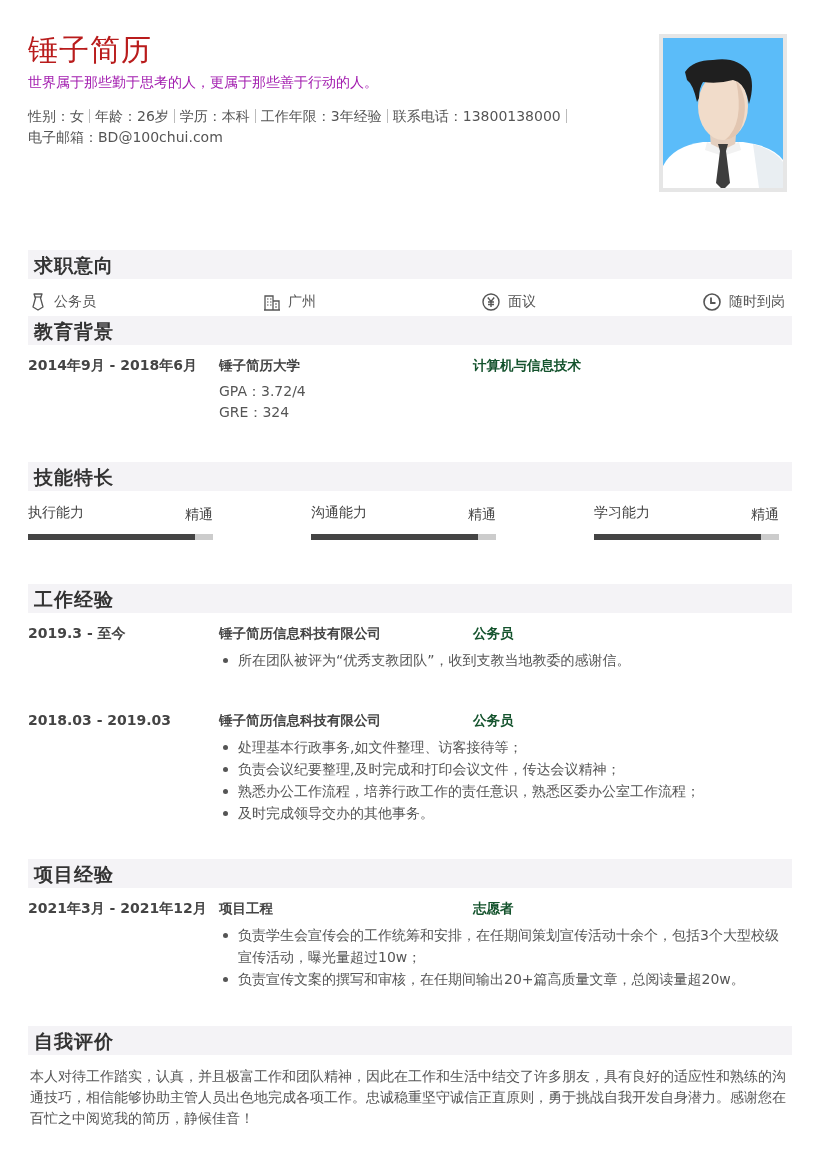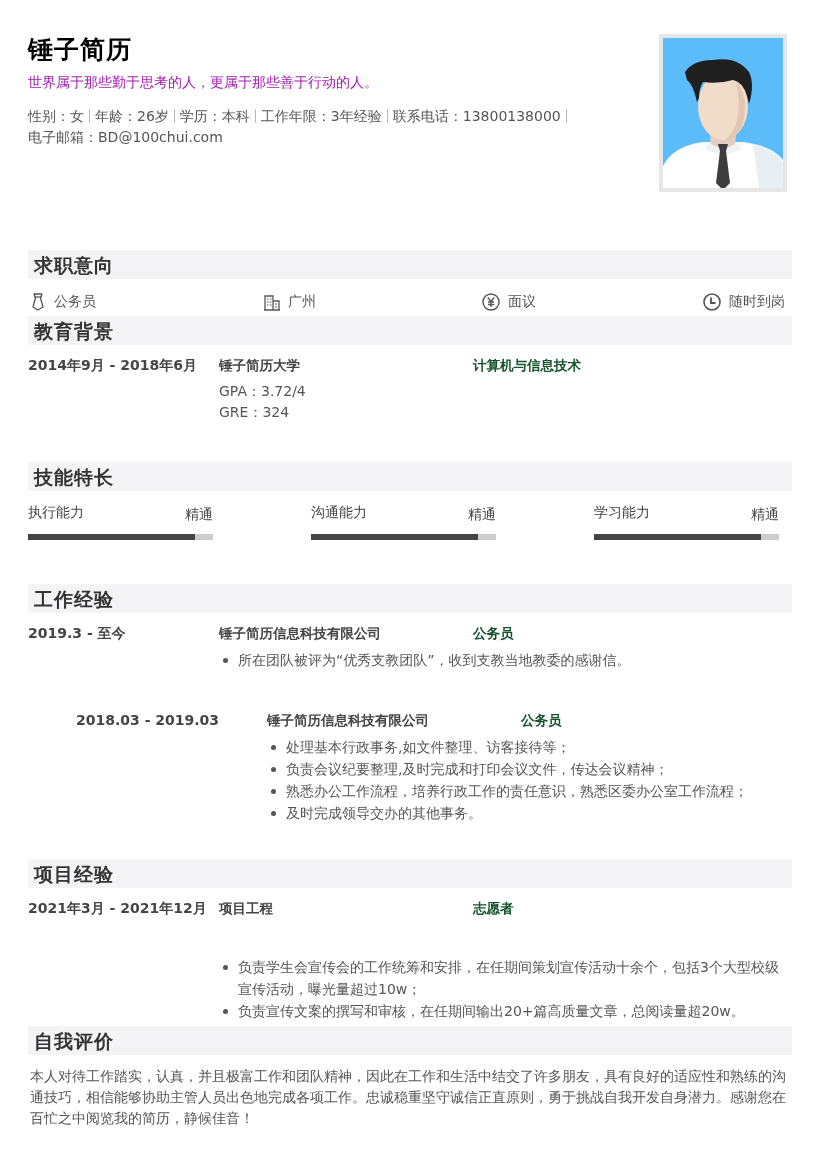--- a/index.html
+++ b/index.html
@@ -1,20 +1,20 @@
 <!DOCTYPE html>
 <html><head>
 <meta charset="utf-8">
 <style>
   * { box-sizing: border-box; margin: 0; padding: 0; }
   html, body { width: 820px; height: 1160px; background: #ffffff; }
   body { font-family: "DejaVu Sans", "Liberation Sans", sans-serif; color: #444; position: relative; overflow: hidden; }
 
   .header { position: absolute; left: 28px; top: 30px; width: 600px; }
-  .name { font-size: 25px; color: #000000; font-weight: bold; line-height: 40px; letter-spacing: 1px; }
+  .name { font-size: 30px; color: #b91c1c; font-weight: normal; line-height: 40px; letter-spacing: 1px; }
   .motto { font-size: 14px; color: #a21caf; margin-top: 2px; line-height: 20px; }
   .info { font-size: 14px; color: #555; line-height: 21px; margin-top: 14px; }
   .info .sep { display: inline-block; width: 1px; height: 14px; background: #bbb; margin: 0 5px; vertical-align: -2px; }
 
   .photo { position: absolute; left: 659px; top: 34px; width: 128px; height: 158px; background: #e6e6e6; padding: 4px; }
   .photo-inner { width: 120px; height: 150px; background: #5bbcf9; position: relative; overflow: hidden; }
 
   .section { position: absolute; left: 28px; width: 764px; }
   .sec-title { background: #f4f3f6; height: 29px; padding-left: 6px; font-size: 19px; font-weight: bold; color: #333; line-height: 30px; letter-spacing: 1px; }
 
@@ -148,40 +148,40 @@
 <div class="section" style="top:584px;">
   <div class="sec-title">工作经验</div>
   <div class="row" style="height:87px;">
     <div class="date" style="top:12px;">2019.3 - 至今</div>
     <div class="org" style="top:12px;">锤子简历信息科技有限公司</div>
     <div class="role" style="top:12px;">公务员</div>
     <ul class="bullets" style="top:36px;">
       <li>所在团队被评为“优秀支教团队”，收到支教当地教委的感谢信。</li>
     </ul>
   </div>
-  <div class="row" style="height:140px;margin-left:48px;">
+  <div class="row" style="height:140px;">
     <div class="date" style="top:12px;">2018.03 - 2019.03</div>
     <div class="org" style="top:12px;">锤子简历信息科技有限公司</div>
     <div class="role" style="top:12px;">公务员</div>
     <ul class="bullets" style="top:36px;">
       <li>处理基本行政事务,如文件整理、访客接待等；</li>
       <li>负责会议纪要整理,及时完成和打印会议文件，传达会议精神；</li>
       <li>熟悉办公工作流程，培养行政工作的责任意识，熟悉区委办公室工作流程；</li>
       <li>及时完成领导交办的其他事务。</li>
     </ul>
   </div>
 </div>
 
 <div class="section" style="top:859px;">
   <div class="sec-title">项目经验</div>
   <div class="row" style="height:120px;">
     <div class="date" style="top:12px;">2021年3月 - 2021年12月</div>
     <div class="org" style="top:12px;">项目工程</div>
     <div class="role" style="top:12px;">志愿者</div>
-    <ul class="bullets" style="top:36px;margin-top:32px;">
+    <ul class="bullets" style="top:36px;">
       <li>负责学生会宣传会的工作统筹和安排，在任期间策划宣传活动十余个，包括3个大型校级宣传活动，曝光量超过10w；</li>
       <li>负责宣传文案的撰写和审核，在任期间输出20+篇高质量文章，总阅读量超20w。</li>
     </ul>
   </div>
 </div>
 
 <div class="section" style="top:1026px;">
   <div class="sec-title">自我评价</div>
   <div class="eval">本人对待工作踏实，认真，并且极富工作和团队精神，因此在工作和生活中结交了许多朋友，具有良好的适应性和熟练的沟通技巧，相信能够协助主管人员出色地完成各项工作。忠诚稳重坚守诚信正直原则，勇于挑战自我开发自身潜力。感谢您在百忙之中阅览我的简历，静候佳音！</div>
 </div>

